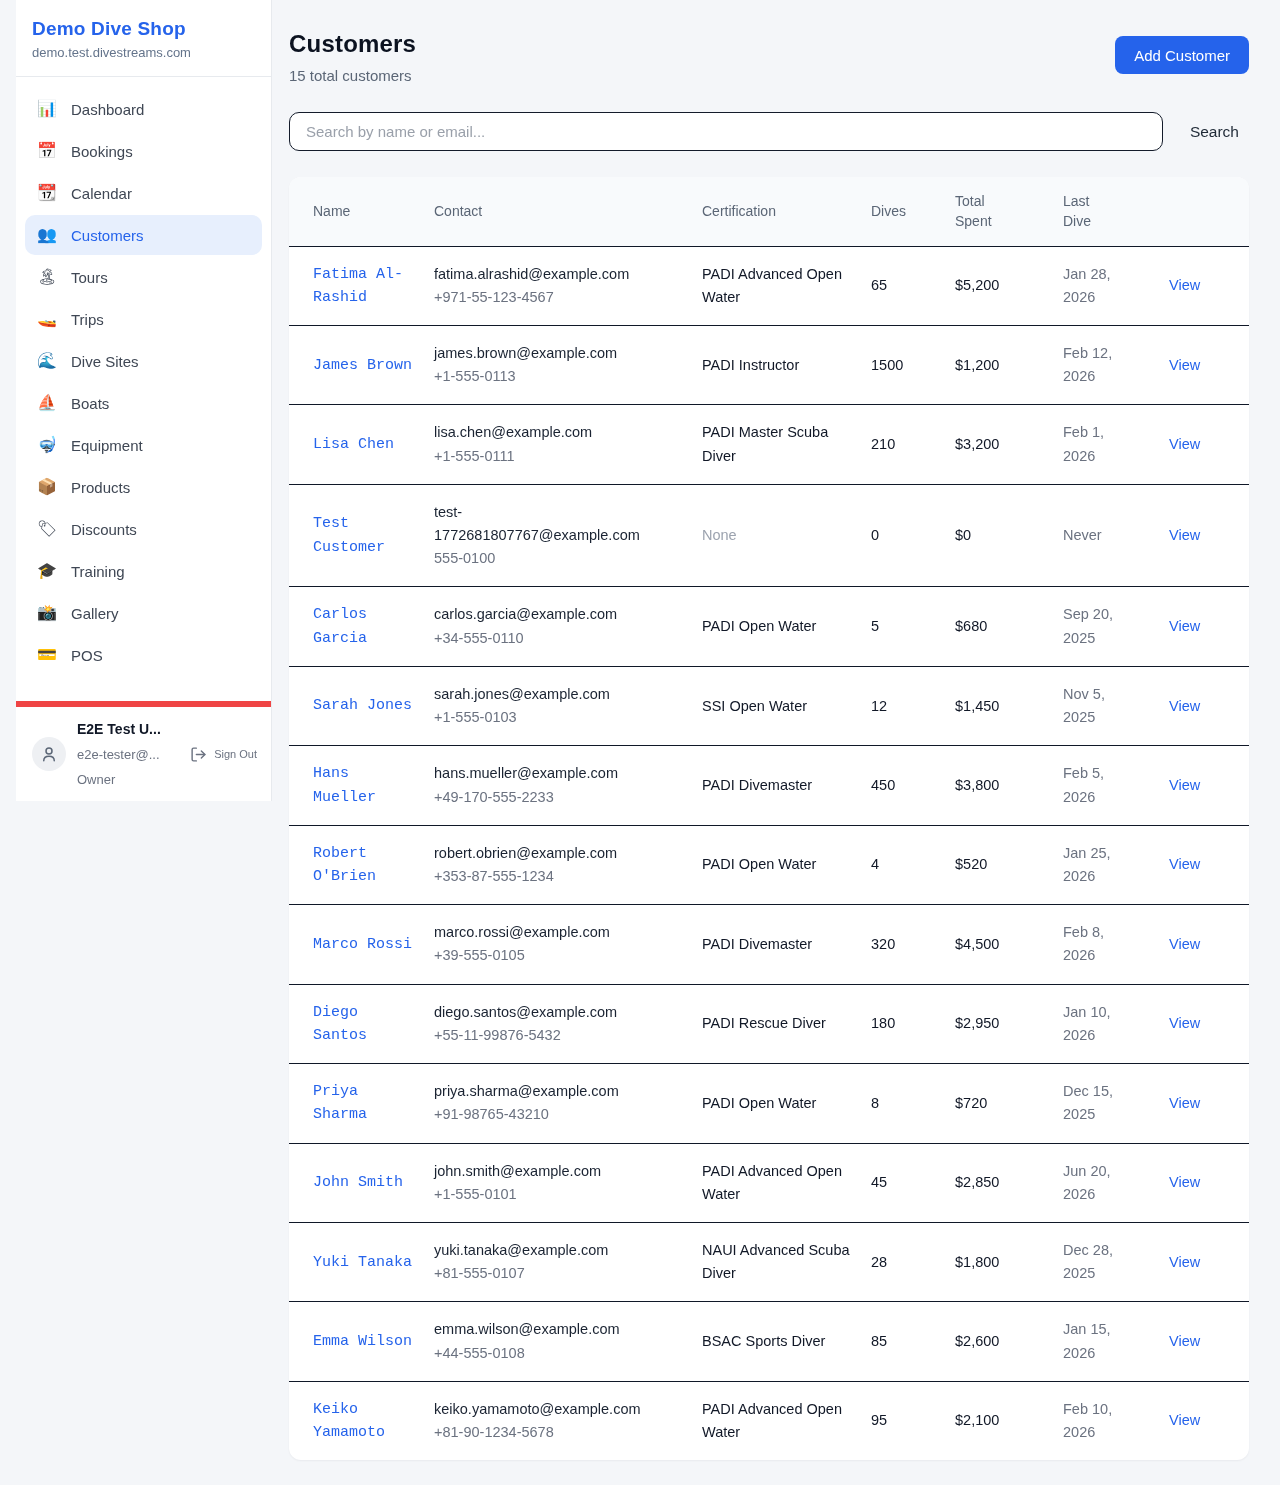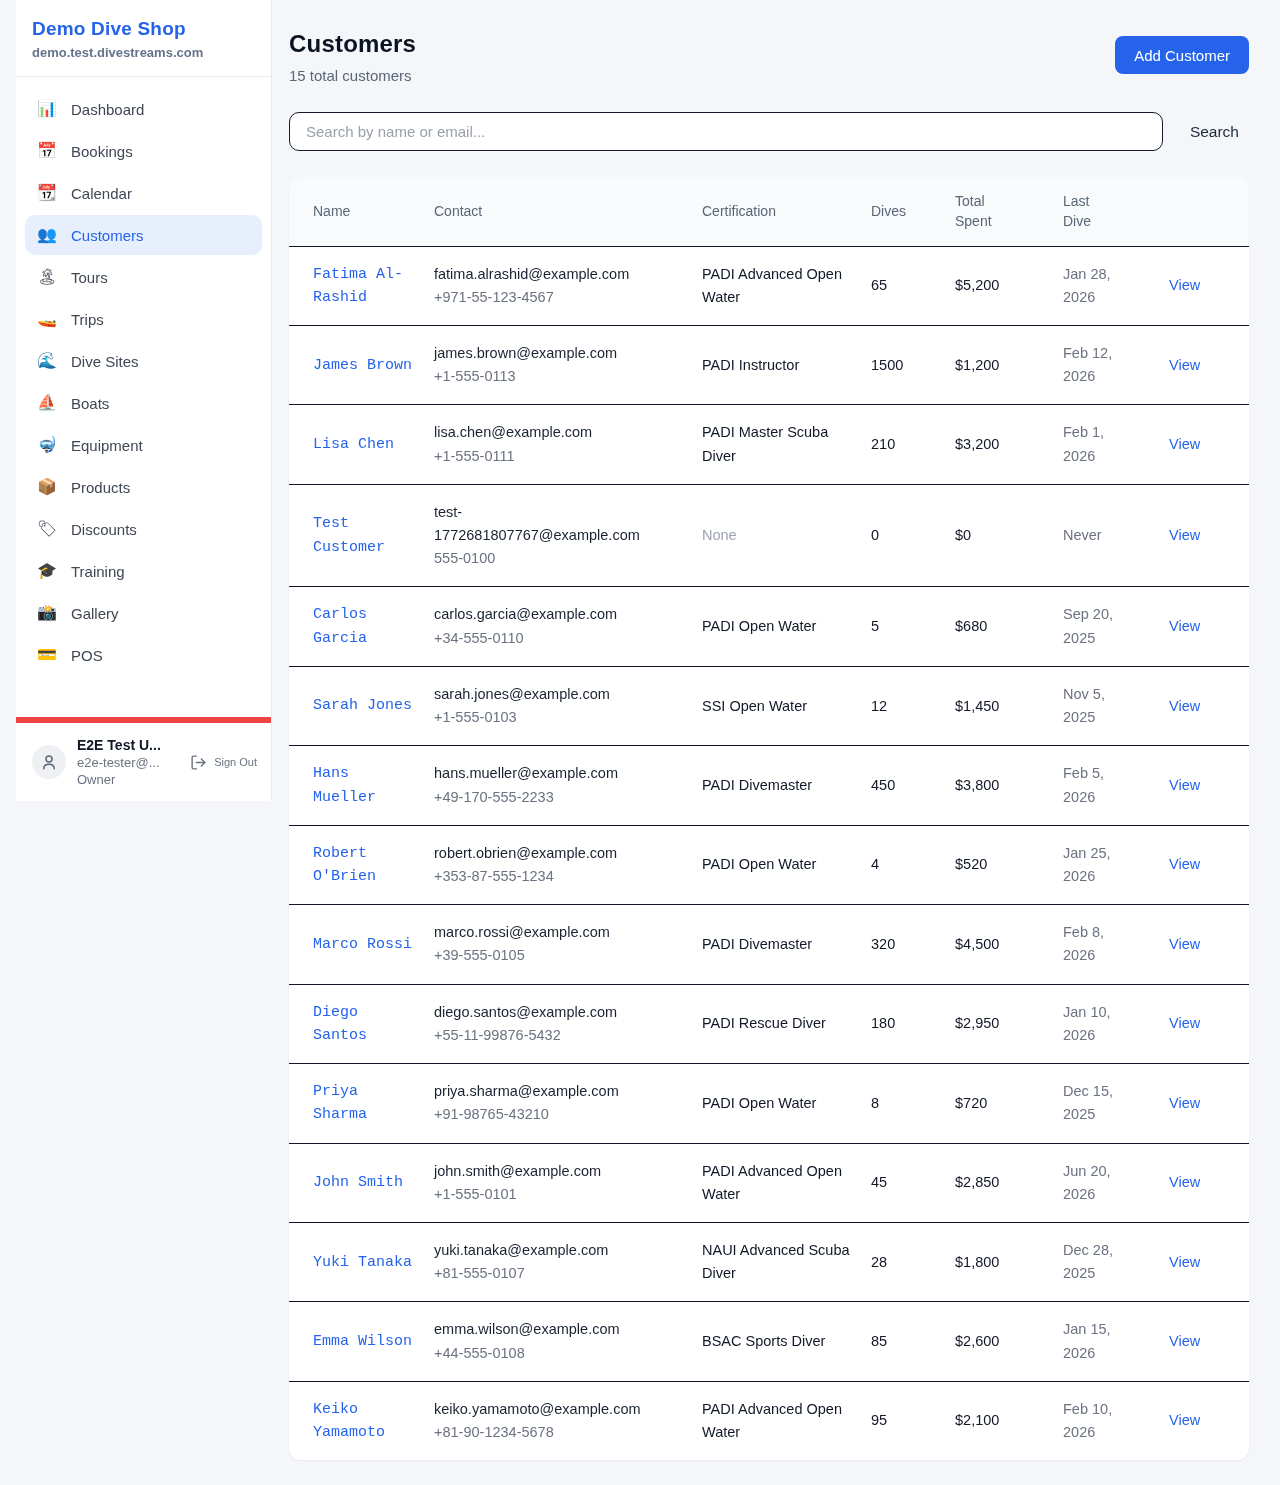--- a/index.html
+++ b/index.html
@@ -15,21 +15,21 @@
   
   .sidebar {
     position: absolute; left: 16px; top: 0;
     width: 256px; height: 801px;
     background: #ffffff;
     border-right: 1px solid #e7eaee;
     display: flex; flex-direction: column;
   }
   .sidebar-header { padding: 18px 16px 16px 16px; border-bottom: 1px solid #e7eaee; }
   .app-title { color: #2563eb; font-size: 19px; font-weight: 700; letter-spacing: .2px; }
-  .app-domain { color: #64748b; font-size: 13px; margin-top: 5px; font-weight: bold; }
+  .app-domain { color: #64748b; font-size: 13px; margin-top: 5px; }
   .nav { flex: 1; padding: 10px 0 6px 0; }
   .nav-item {
     display: flex; align-items: center; gap: 14px;
     height: 40px; margin: 2px 9px; padding: 0 12px;
     border-radius: 10px; cursor: pointer;
     color: #3f4754; font-size: 15px;
   }
   .nav-item.active { background: #e7effd; color: #2563eb; }
   .nav-icon { width: 20px; text-align: center; font-size: 16px; line-height: 1;
     font-family: "DejaVu Sans", sans-serif; }
@@ -37,21 +37,21 @@
     border-top: 6px solid #ef4444;
     padding: 14px 14px 14px 16px;
     display: flex; align-items: center; gap: 11px;
   }
   .avatar {
     width: 34px; height: 34px; flex: 0 0 34px; border-radius: 50%;
     background: #eef0f3; display: flex; align-items: center; justify-content: center;
   }
   .user-info { min-width: 0; }
   .user-name { font-size: 14px; font-weight: 700; color: #111827; white-space: nowrap; }
-  .user-email, .user-role { font-size: 13px; color: #6b7280; margin-top: 2px; white-space: nowrap; }
+  .user-email, .user-role { font-size: 13px; color: #6b7280; margin-top: 10px; white-space: nowrap; }
   .signout-btn {
     margin-left: auto; display: flex; align-items: center; gap: 7px;
     background: none; border: none; color: #6b7280; font-size: 11px;
     font-family: inherit; cursor: pointer; white-space: nowrap;
   }
 
   
   .main { margin-left: 256px; padding: 30px 31px 30px 33px; }
   .page-head { display: flex; align-items: flex-start; justify-content: space-between; }
   .page-title { font-size: 24px; font-weight: 700; color: #0b1220; letter-spacing: .2px; }

